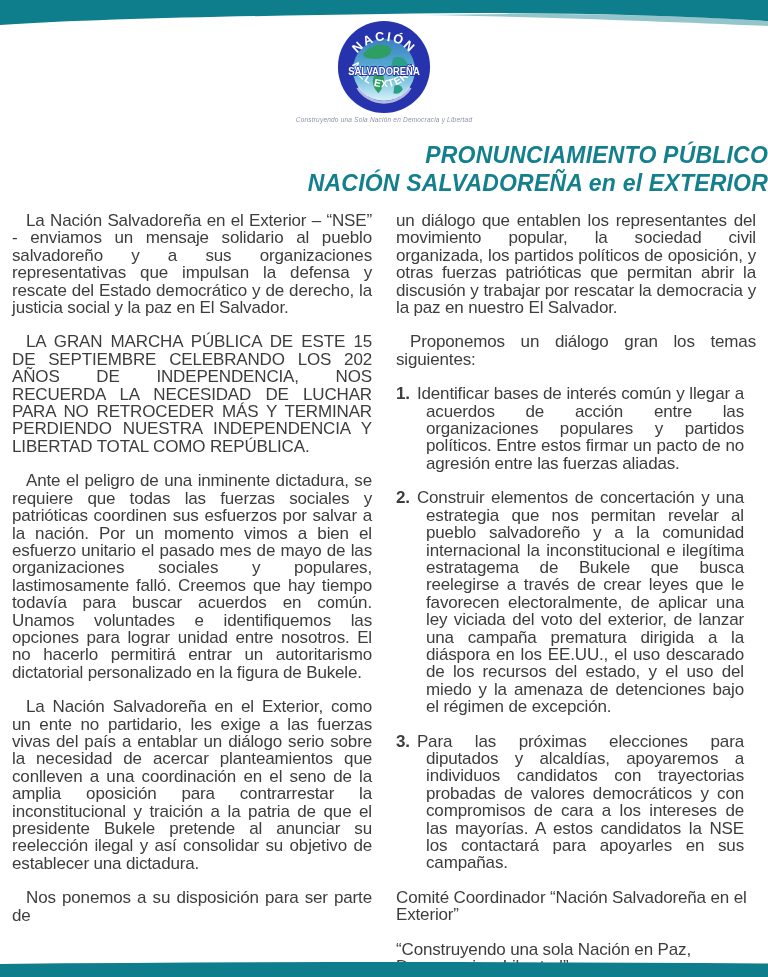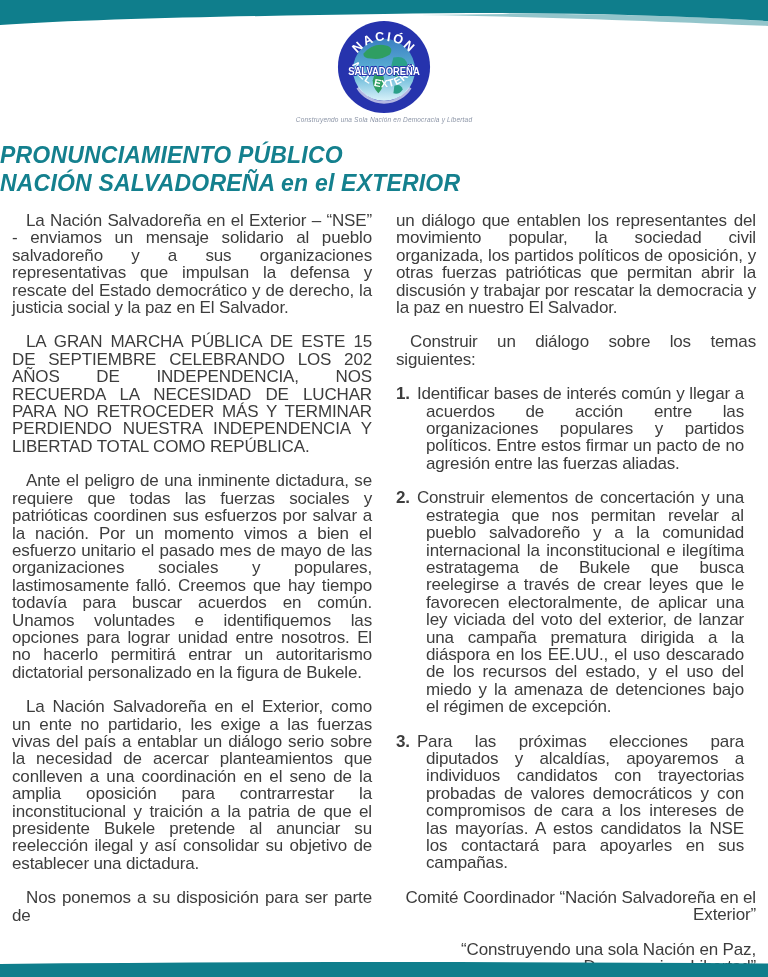--- a/index.html
+++ b/index.html
@@ -12,38 +12,38 @@
   .top-wave { position:absolute; top:0; left:0; width:768px; height:30px; }
   .bottom-bar { position:absolute; bottom:0; left:0; width:768px; height:18px; }
 
   
   .logo-wrap { position:absolute; top:20px; left:0; width:768px; text-align:center; }
   .logo { display:block; margin:0 auto; }
   .tagline { margin-top:2px; font-size:6.5px; font-style:italic; color:#8b94a6; letter-spacing:.2px; }
 
   
   .title {
-    position:absolute; top:141px; left:0; width:768px; text-align:left;
+    position:absolute; top:141px; left:0; width:768px; text-align:right;
     color:#14808e; font-weight:bold; font-style:italic;
     font-size:23px; line-height:28px; letter-spacing:.2px;
   }
 
   
   .columns {
     position:absolute; top:212px; left:12px; width:744px;
     display:flex; gap:24px;
     color:#3d3d3d; font-size:17px; line-height:17.4px;
     text-align:justify; letter-spacing:-0.15px;
   }
   .col { flex:1 1 0; min-width:0; }
   .para { margin:0 0 17px 0; text-indent:14px; }
   .para-last { margin-bottom:18px; }
   .list-item { margin:0 12px 17px 0; padding-left:30px; text-indent:-30px; }
   .list-item .num { font-weight:bold; margin-right:7px; }
-  .footer-block { margin:0 0 17px 0; text-align:right; text-indent:0; }
+  .footer-block { margin:0 0 17px 0; text-align:left; text-indent:0; }
 </style>
 </head>
 <body>
 
 <div class="page">
 
   <svg class="top-wave" viewBox="0 0 768 30" aria-hidden="true">
     <path d="M0 0 H768 V21 C640 13 520 12 384 14 C240 16 90 19 0 25 Z" fill="#0f7e8c"></path>
     <path d="M768 21 C640 13 540 13 420 15 C560 17 670 22 768 26 Z" fill="#0f7e8c" opacity="0.45"></path>
   </svg>
@@ -89,21 +89,21 @@
     <div class="col">
       <p class="para">La Nación Salvadoreña en el Exterior – “NSE” - enviamos un mensaje solidario al pueblo salvadoreño y a sus organizaciones representativas que impulsan la defensa y rescate del Estado democrático y de derecho, la justicia social y la paz en El Salvador.</p>
       <p class="para">LA GRAN MARCHA PÚBLICA DE ESTE 15 DE SEPTIEMBRE CELEBRANDO LOS 202 AÑOS DE INDEPENDENCIA, NOS RECUERDA LA NECESIDAD DE LUCHAR PARA NO RETROCEDER MÁS Y TERMINAR PERDIENDO NUESTRA INDEPENDENCIA Y LIBERTAD TOTAL COMO REPÚBLICA.</p>
       <p class="para">Ante el peligro de una inminente dictadura, se requiere que todas las fuerzas sociales y patrióticas coordinen sus esfuerzos por salvar a la nación. Por un momento vimos a bien el esfuerzo unitario el pasado mes de mayo de las organizaciones sociales y populares, lastimosamente falló. Creemos que hay tiempo todavía para buscar acuerdos en común. Unamos voluntades e identifiquemos las opciones para lograr unidad entre nosotros. El no hacerlo permitirá entrar un autoritarismo dictatorial personalizado en la figura de Bukele.</p>
       <p class="para">La Nación Salvadoreña en el Exterior, como un ente no partidario, les exige a las fuerzas vivas del país a entablar un diálogo serio sobre la necesidad de acercar planteamientos que conlleven a una coordinación en el seno de la amplia oposición para contrarrestar la inconstitucional y traición a la patria de que el presidente Bukele pretende al anunciar su reelección ilegal y así consolidar su objetivo de establecer una dictadura.</p>
       <p class="para para-last">Nos ponemos a su disposición para ser parte de</p>
     </div>
 
     <div class="col">
       <p class="para" style="text-indent:0">un diálogo que entablen los representantes del movimiento popular, la sociedad civil organizada, los partidos políticos de oposición, y otras fuerzas patrióticas que permitan abrir la discusión y trabajar por rescatar la democracia y la paz en nuestro El Salvador.</p>
-      <p class="para">Construir un diálogo sobre los temas siguientes:</p>
+      <p class="para">Proponemos un diálogo gran los temas siguientes:</p>
 
       <p class="list-item">
         <b class="num">1.</b><span>Identificar bases de interés común y llegar a acuerdos de acción entre las organizaciones populares y partidos políticos. Entre estos firmar un pacto de no agresión entre las fuerzas aliadas.</span>
       </p>
       <p class="list-item">
         <b class="num">2.</b><span>Construir elementos de concertación y una estrategia que nos permitan revelar al pueblo salvadoreño y a la comunidad internacional la inconstitucional e ilegítima estratagema de Bukele que busca reelegirse a través de crear leyes que le favorecen electoralmente, de aplicar una ley viciada del voto del exterior, de lanzar una campaña prematura dirigida a la diáspora en los EE.UU., el uso descarado de los recursos del estado, y el uso del miedo y la amenaza de detenciones bajo el régimen de excepción.</span>
       </p>
       <p class="list-item">
         <b class="num">3.</b><span>Para las próximas elecciones para diputados y alcaldías, apoyaremos a individuos candidatos con trayectorias probadas de valores democráticos y con compromisos de cara a los intereses de las mayorías. A estos candidatos la NSE los contactará para apoyarles en sus campañas.</span>
       </p>

